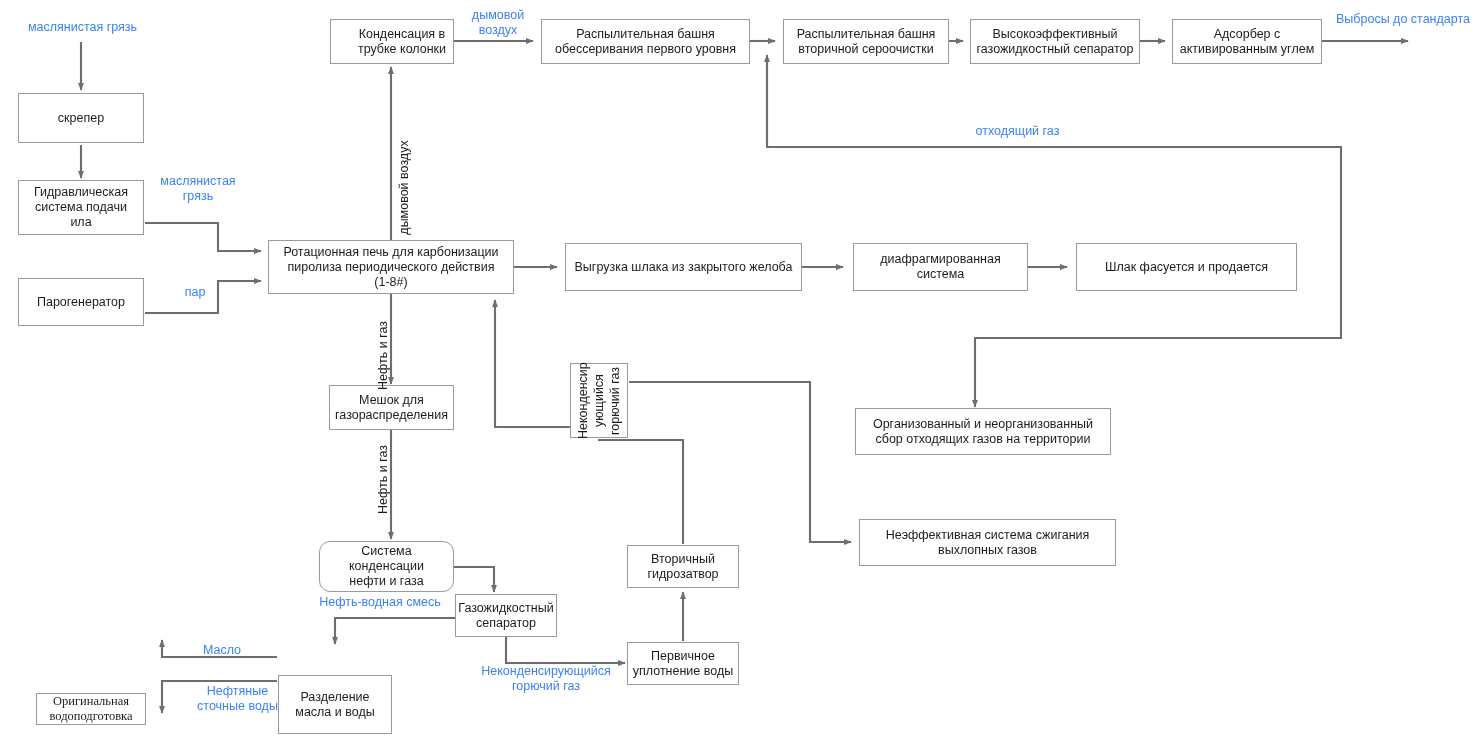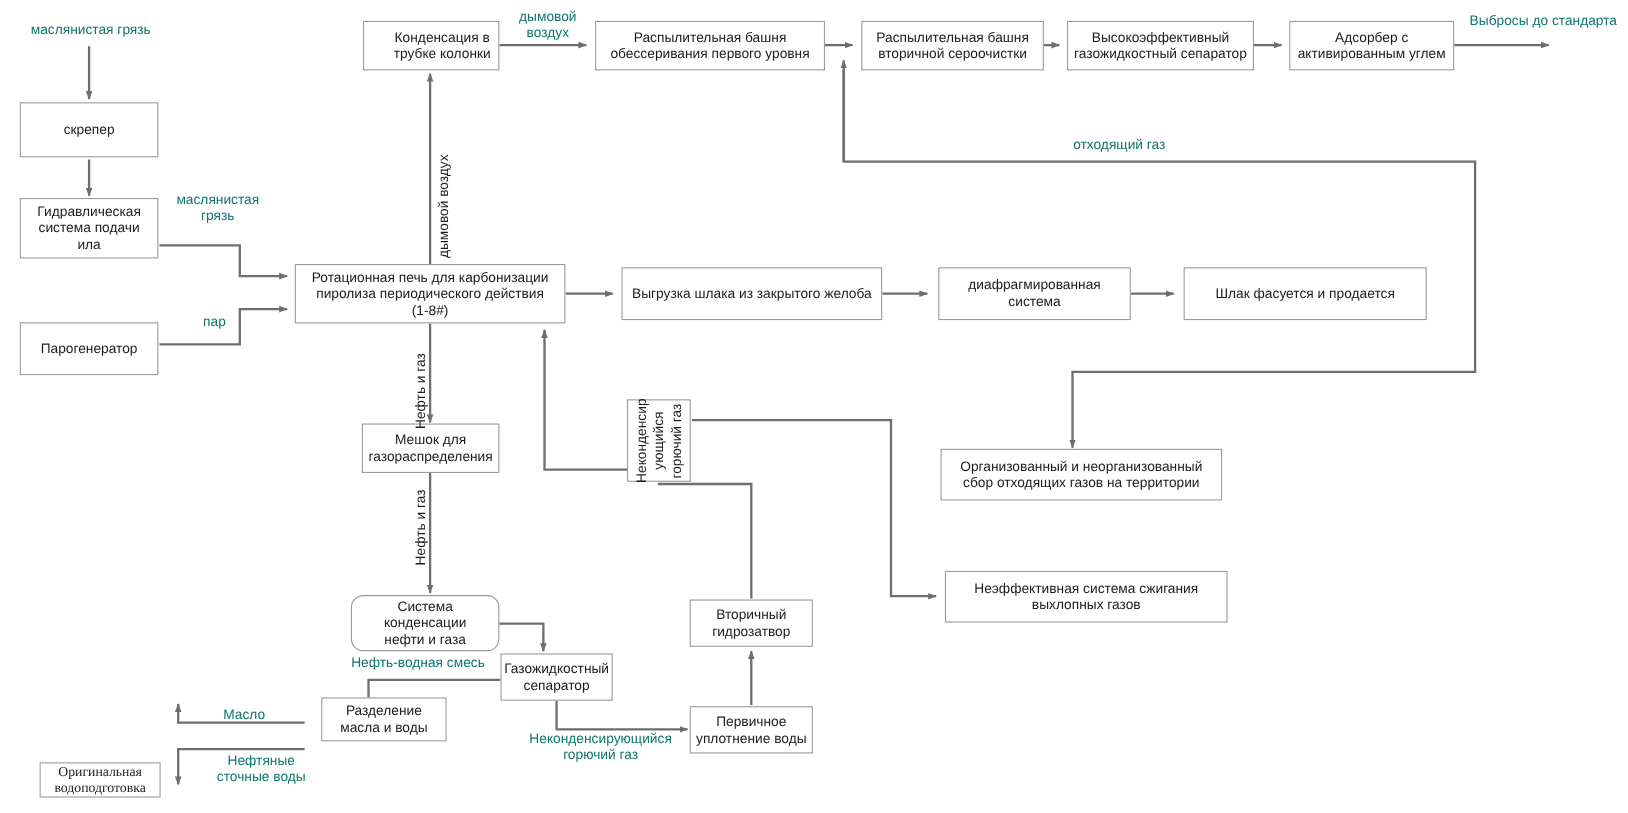--- a/index.html
+++ b/index.html
@@ -33,21 +33,21 @@
     line-height: 15px;
     display: flex;
     align-items: center;
     justify-content: center;
     text-align: center;
     padding: 2px 4px;
     white-space: pre-line;
   }
   .edge-label {
     position: absolute;
-    color: #0f766e;
+    color: #3b82f6;
     font-size: 12.5px;
     line-height: 15px;
     text-align: center;
     white-space: pre-line;
     background: transparent;
   }
   .vlabel {
     position: absolute;
     color: #1c1c1c;
     font-size: 12.5px;
@@ -129,21 +129,21 @@
 
       <path d="M277,681 L162,681 L162,713" marker-end="url(#ah)"></path>
     </g>
   </svg>
 
   <div class="node" style="left:18px; top:93px; width:126px; height:50px;">скрепер</div>
 
   <div class="node" style="left:18px; top:180px; width:126px; height:55px;">Гидравлическая
 система подачи ила</div>
 
-  <div class="node" style="left:18px; top:293px; width:126px; height:48px;text-align:right;">Парогенератор</div>
+  <div class="node" style="left:18px; top:278px; width:126px; height:48px;text-align:right;">Парогенератор</div>
 
   <div class="node" style="left:268px; top:240px; width:246px; height:54px;">Ротационная печь для карбонизации
 пиролиза периодического действия
 (1-8#)</div>
 
   <div class="node" style="left:330px; top:19px; width:124px; height:45px;padding-left:24px;">Конденсация в
 трубке колонки</div>
 
   <div class="node" style="left:541px; top:19px; width:209px; height:45px;">Распылительная башня
 обессеривания первого уровня</div>
@@ -175,21 +175,21 @@
 
   <div class="node" style="left:455px; top:594px; width:102px; height:43px;">Газожидкостный
 сепаратор</div>
 
   <div class="node" style="left:627px; top:642px; width:112px; height:43px;">Первичное
 уплотнение воды</div>
 
   <div class="node" style="left:627px; top:545px; width:112px; height:43px;">Вторичный
 гидрозатвор</div>
 
-  <div class="node" style="left:278px; top:634px; width:114px; height:40px;margin-left:14px;">Разделение
+  <div class="node" style="left:278px; top:675px; width:114px; height:59px;">Разделение
 масла и воды</div>
 
 
   <div class="node" style="left:36px; top:693px; width:110px; height:32px;font-family:Liberation Serif, serif;">Оригинальная
 водоподготовка</div>
 
   <div class="node" style="left:855px; top:408px; width:256px; height:47px;">Организованный и неорганизованный
 сбор отходящих газов на территории</div>
 
   <div class="node" style="left:859px; top:519px; width:257px; height:47px;">Неэффективная система сжигания

